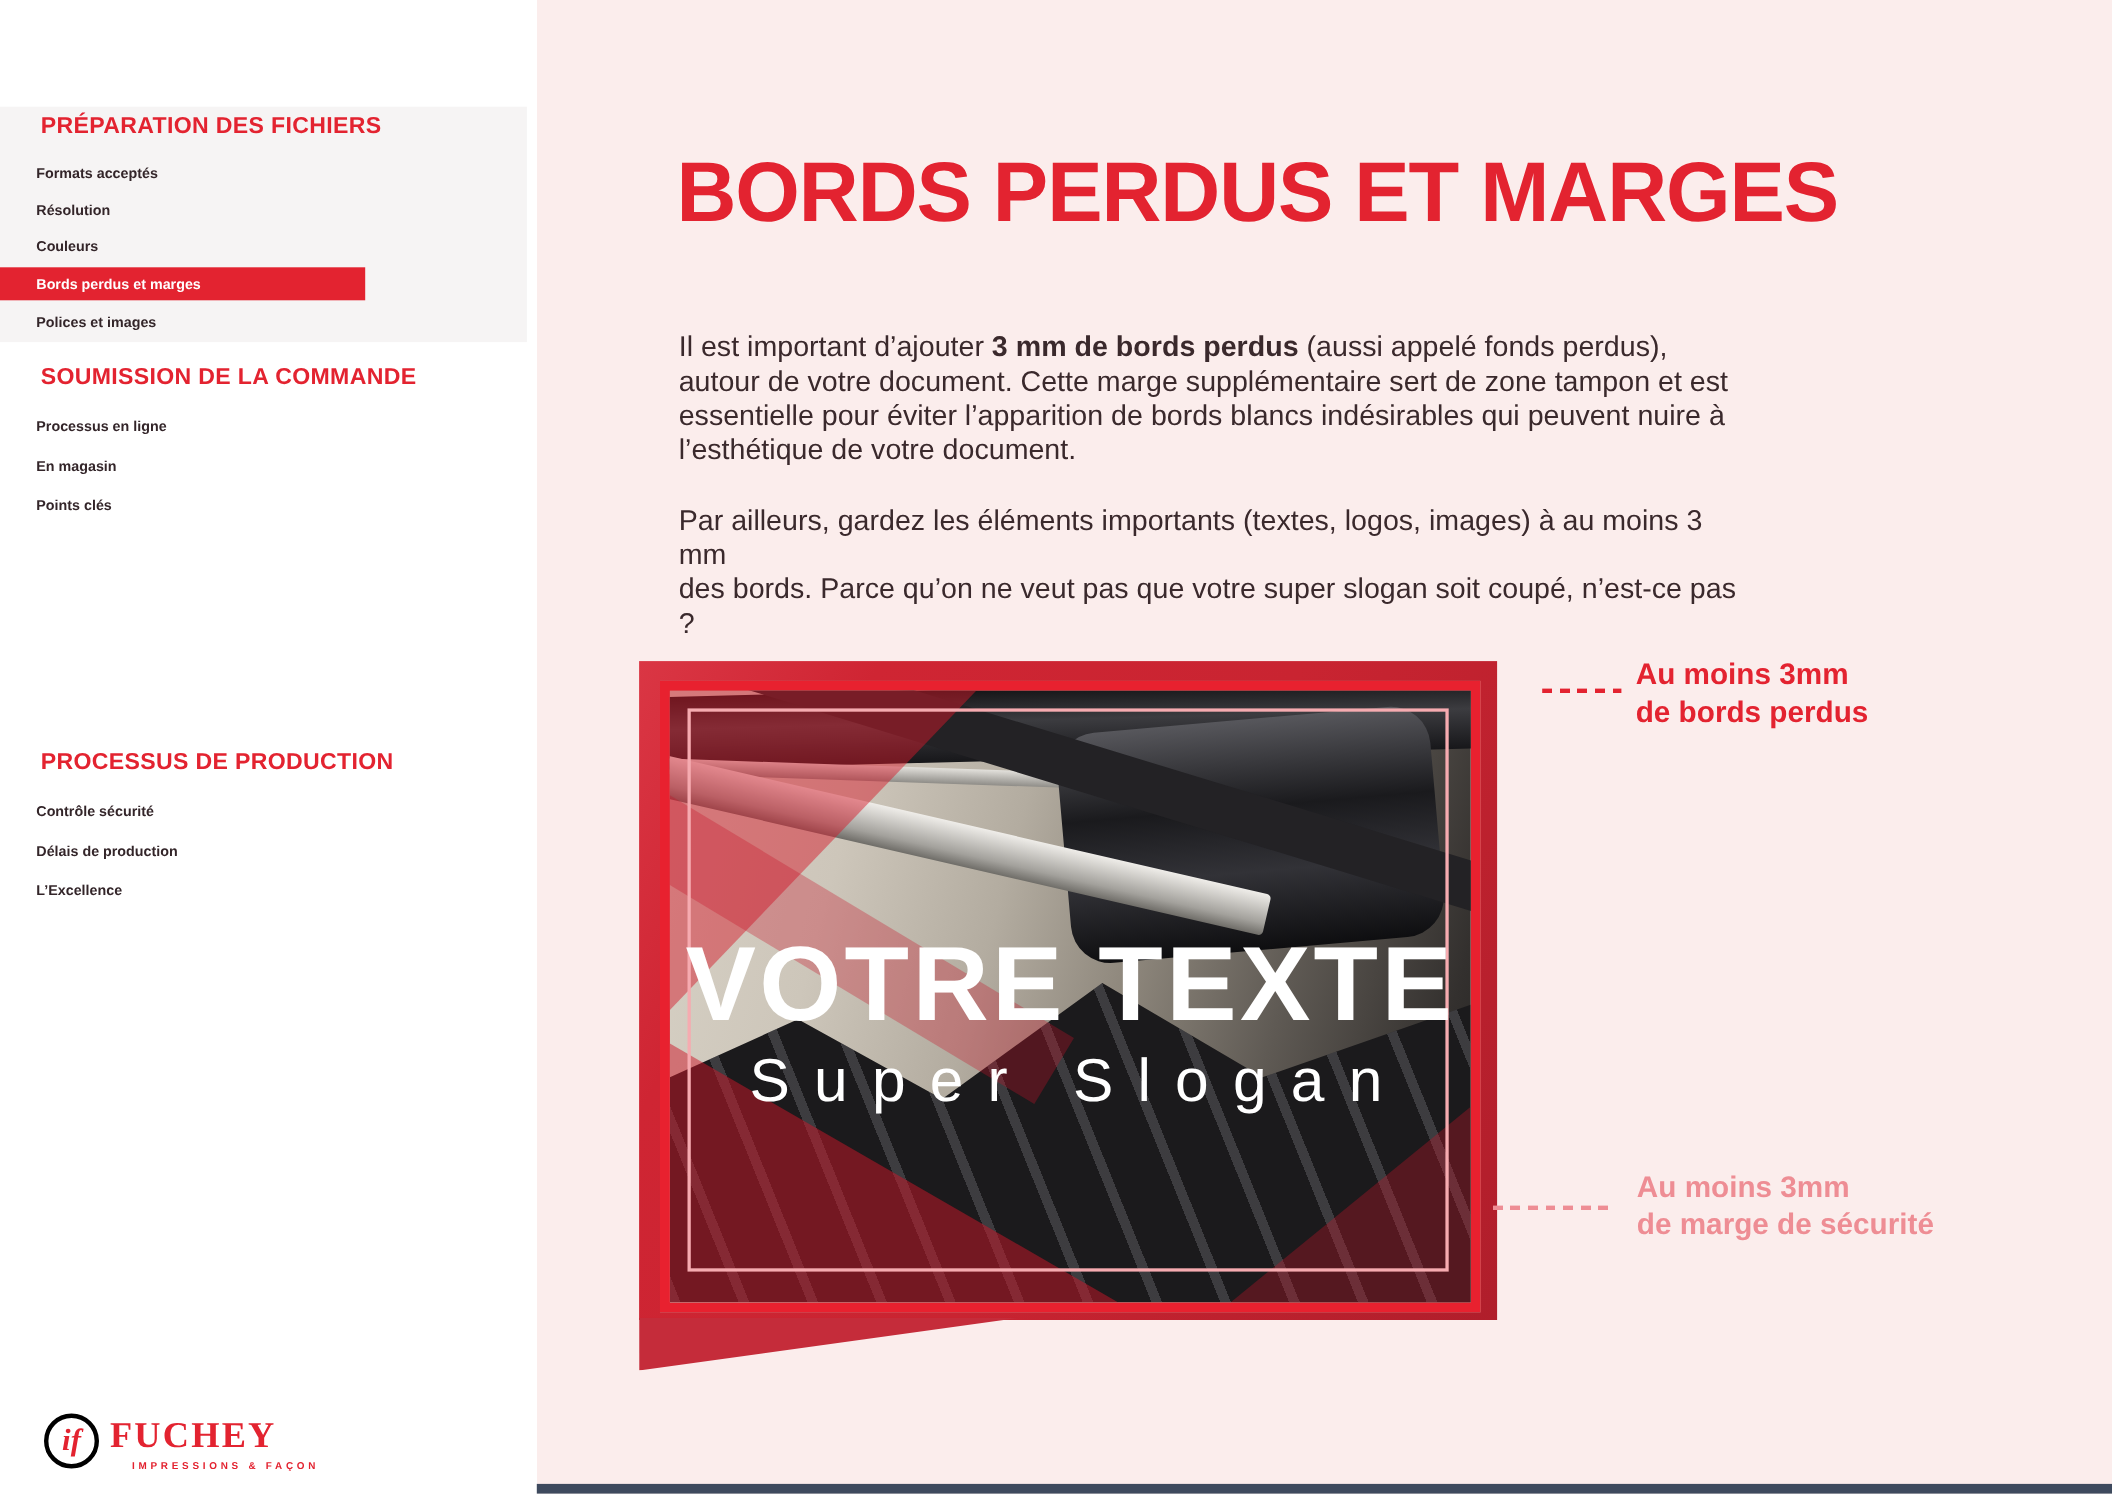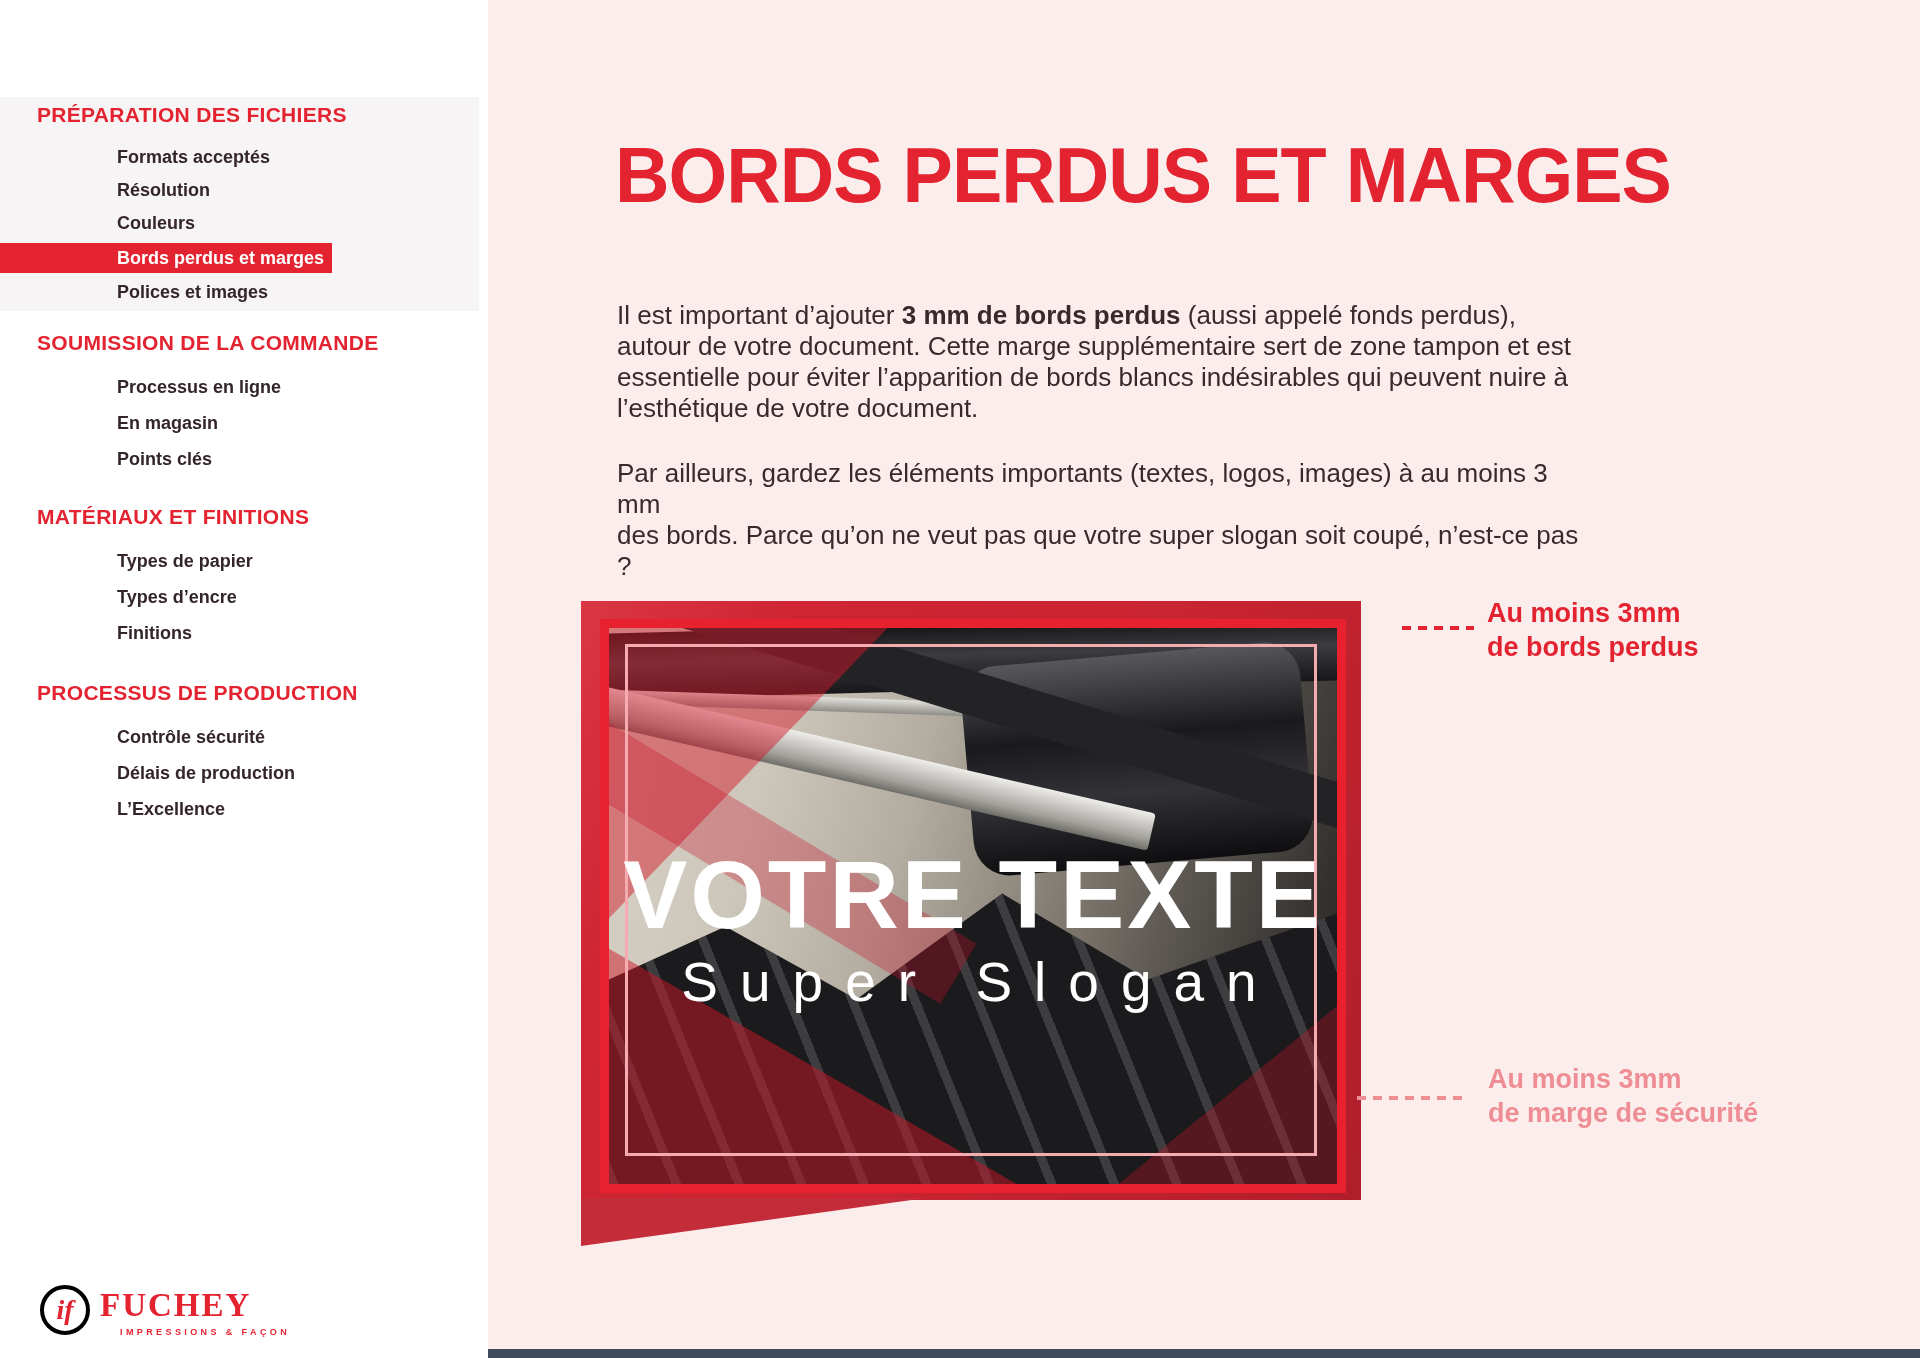--- a/index.html
+++ b/index.html
@@ -9,21 +9,21 @@
   .pre { white-space:pre-line; }
 
   
   .main-panel { position:absolute; left:488px; top:0; right:0; bottom:0; background:#fbedec; }
   .bottom-strip { position:absolute; left:488px; bottom:0; right:0; height:9px; background:#3e4a5e; }
 
   
   .sidebar { position:absolute; left:0; top:0; width:488px; height:1358px; background:#ffffff; }
   .gray-block { position:absolute; left:0; top:97px; width:479px; height:214px; background:#f6f4f4; }
   .sec-title { font-size:21px; font-weight:800; color:#e32330; letter-spacing:.3px; padding-left:37px; }
-  .side-item { font-size:18px; font-weight:700; color:#332529; padding-left:117px; height:33px;
+  .side-item { font-size:13px; font-weight:700; color:#332529; padding-left:33px; height:33px;
                display:flex; align-items:center; cursor:pointer; }
   .side-item.active { background:#e32330; color:#ffffff; width:332px; height:30px; margin:3px 0; }
   .sec1 { position:absolute; left:0; top:6px; width:479px; }
   .sec1 .sec-title { margin-bottom:14px; }
   .side-sec { position:absolute; left:0; width:479px; }
   .side-sec .sec-title { margin-bottom:14px; }
   .side-sec .side-item { height:36px; }
   .sec2 { top:331px; } .sec3 { top:505px; } .sec4 { top:681px; }
 
   
@@ -112,26 +112,20 @@
       </nav>
     </div>
 
     <nav class="side-sec sec2">
       <div class="sec-title">SOUMISSION DE LA COMMANDE</div>
       <div class="side-item">Processus en ligne</div>
       <div class="side-item">En magasin</div>
       <div class="side-item">Points clés</div>
     </nav>
 
-    <nav class="side-sec sec3">
-      <div class="sec-title">MATÉRIAUX ET FINITIONS</div>
-      <div class="side-item">Types de papier</div>
-      <div class="side-item">Types d’encre</div>
-      <div class="side-item">Finitions</div>
-    </nav>
 
     <nav class="side-sec sec4">
       <div class="sec-title">PROCESSUS DE PRODUCTION</div>
       <div class="side-item">Contrôle sécurité</div>
       <div class="side-item">Délais de production</div>
       <div class="side-item">L’Excellence</div>
     </nav>
 
     <div class="logo">
       <div class="logo-circle">if</div>

